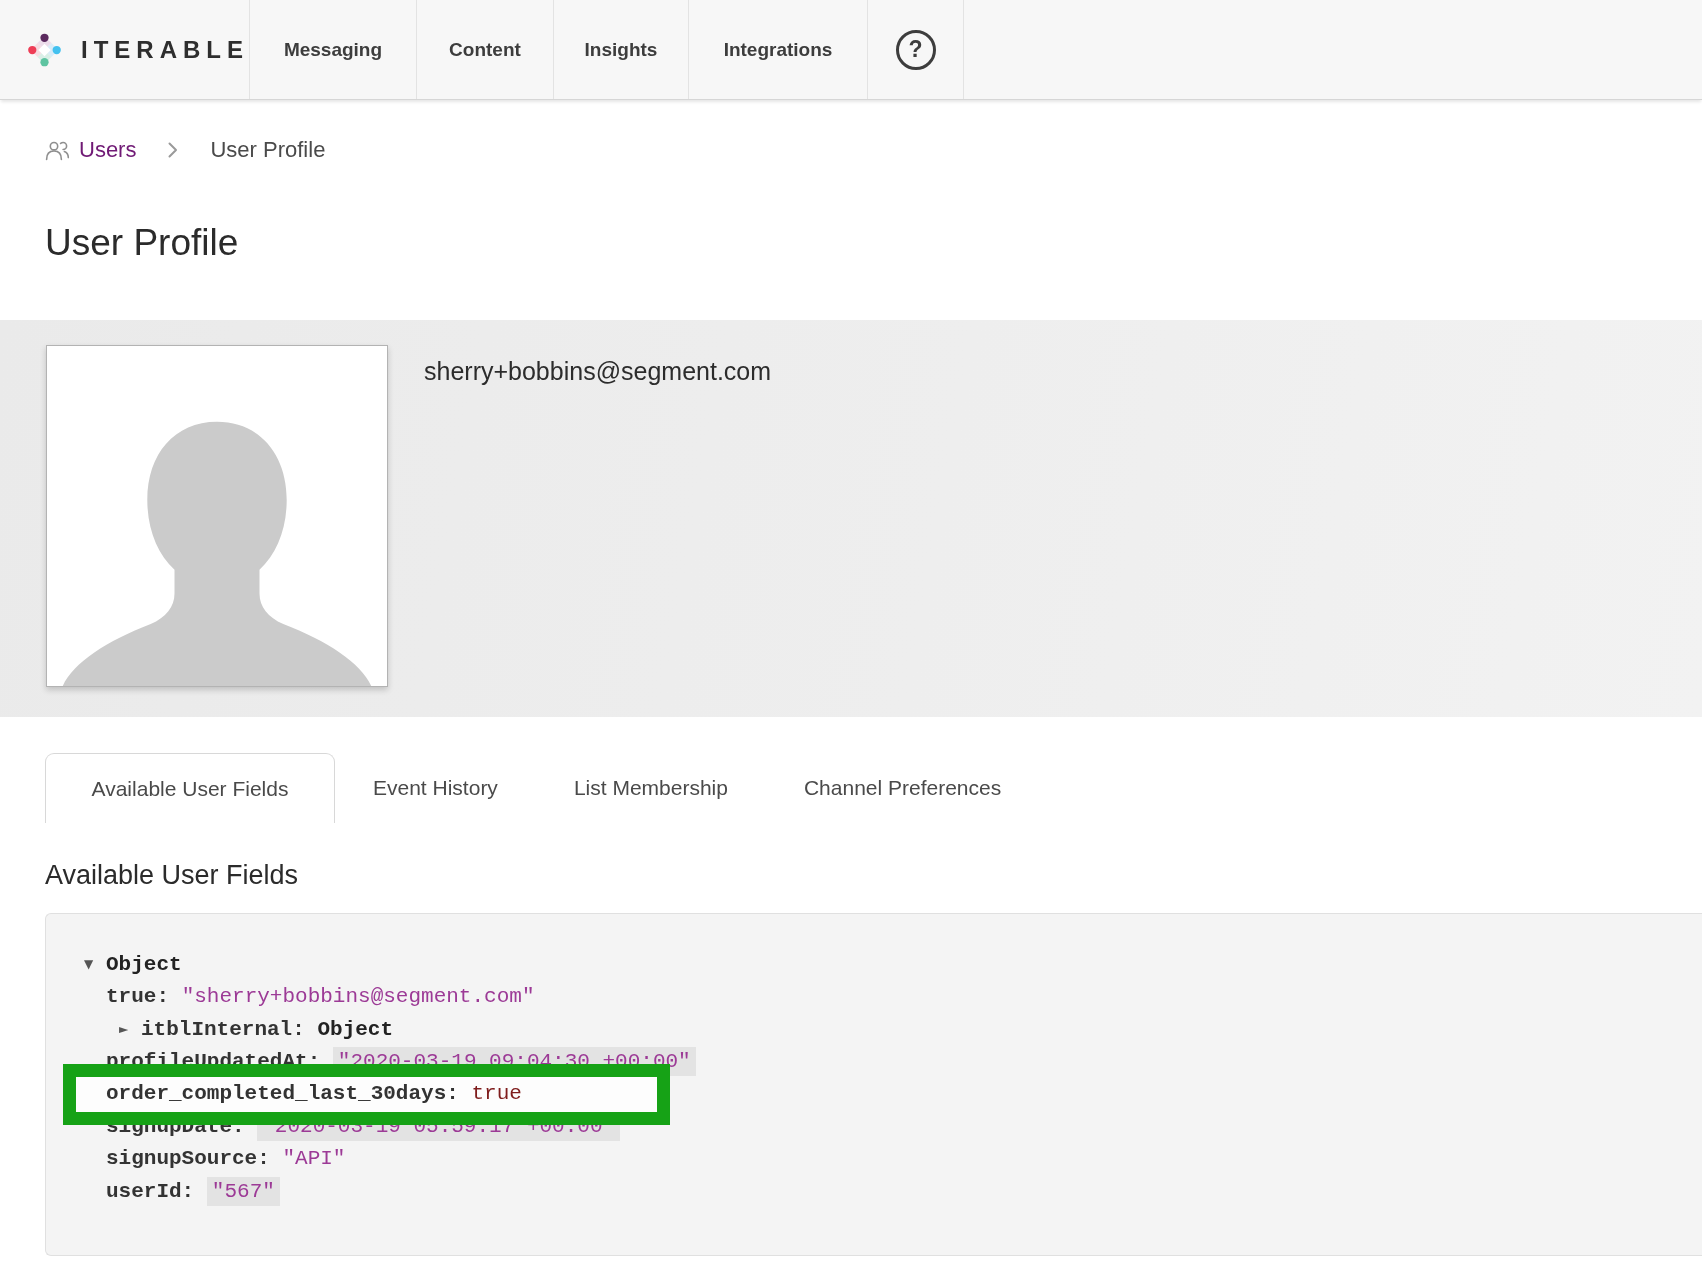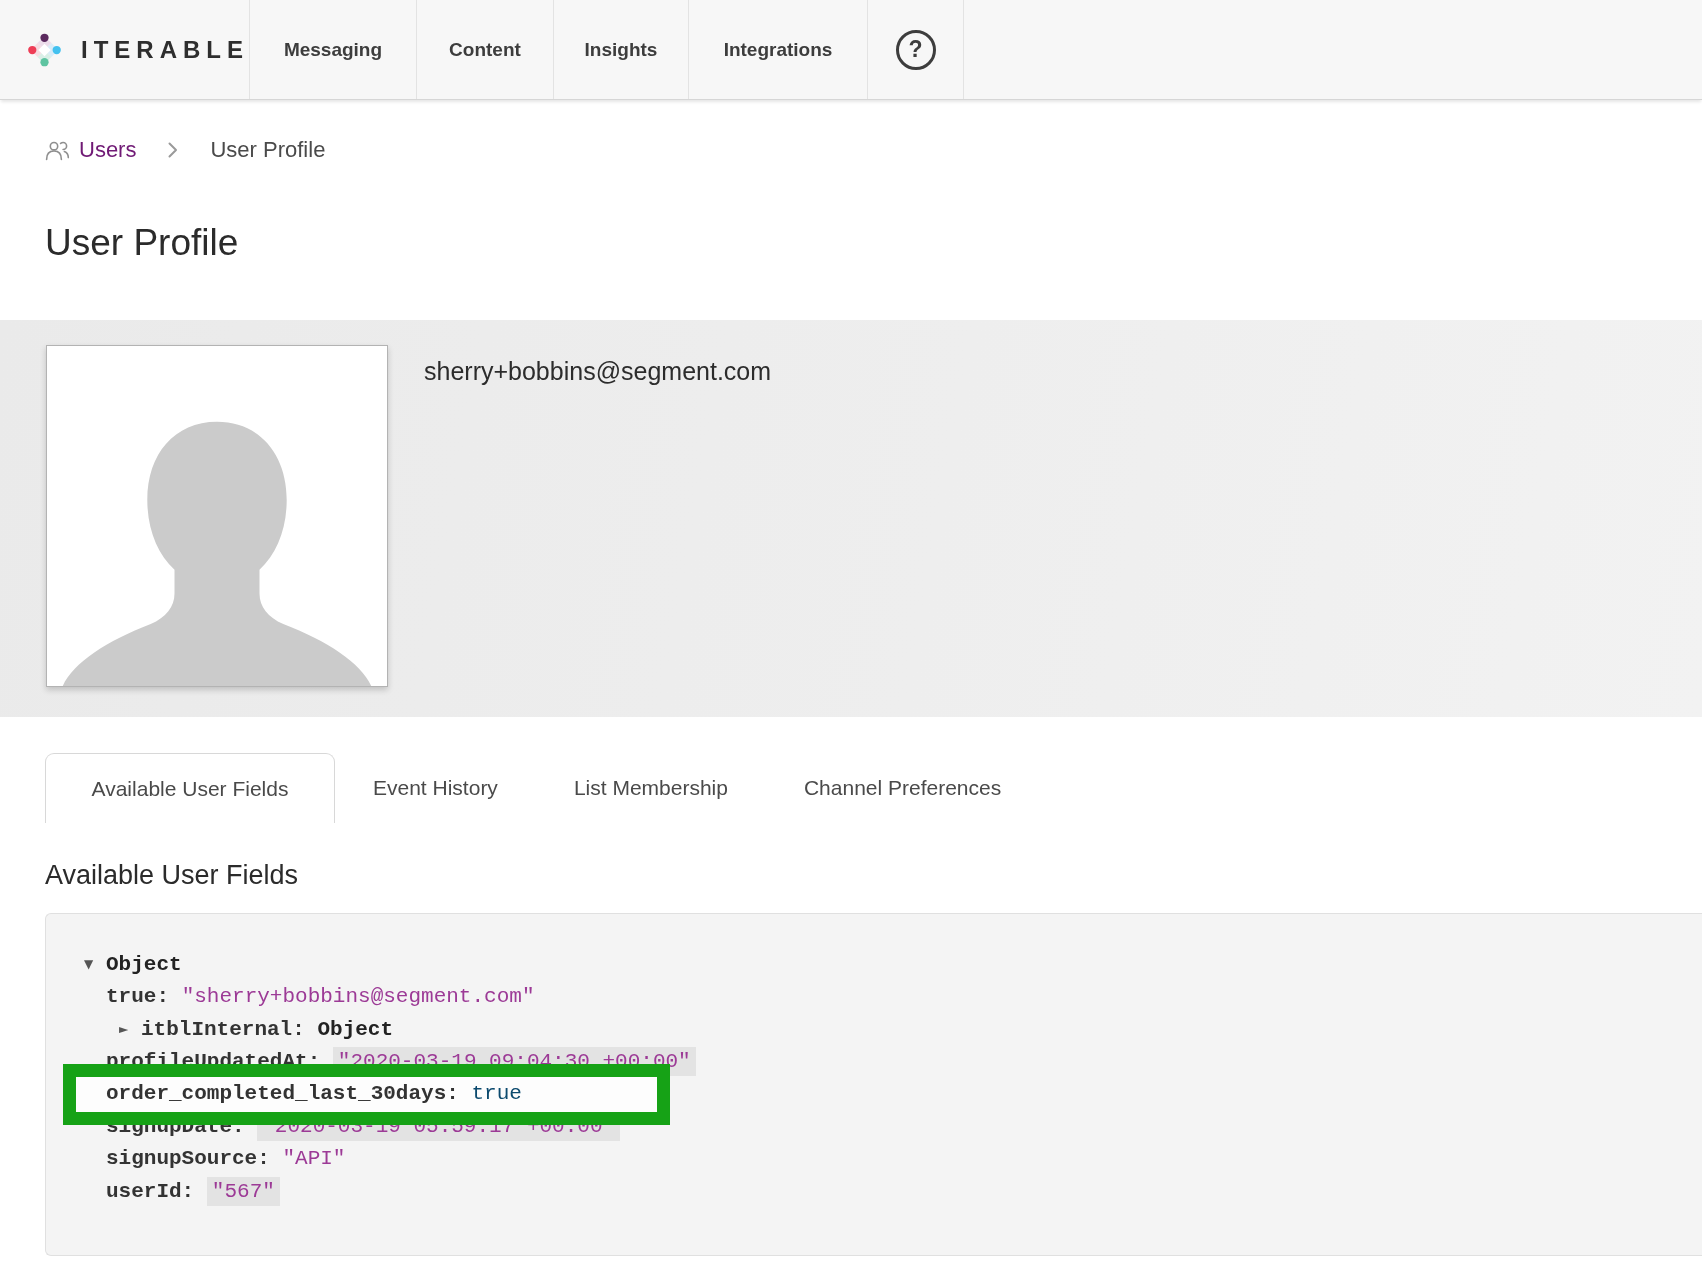--- a/index.html
+++ b/index.html
@@ -106,21 +106,21 @@
   .trow { height:32.5px; line-height:32.5px; padding-left:60px; white-space:nowrap; }
   .trow.l0 { padding-left:38px; }
   .trow.l2 { padding-left:73px; }
   .arrow {
     display:inline-block; width:22px; font-family:"DejaVu Sans", sans-serif;
     font-size:12px; color:#555; vertical-align:2px; cursor:pointer;
   }
   .key { font-weight:700; color:#333; }
   .obj { font-weight:700; color:#222; }
   .str { color:#9c3a96; }
-  .bool { color:#0c4a6e; }
+  .bool { color:#7f1d1d; }
   .hl { background:#e3e3e3; padding:3px 5px; }
   .row-focus { position:relative; z-index:6; }
 
   
   .annotation-box {
     position:absolute; left:63px; top:1064px; width:607px; height:61px;
     border:13px solid #16a216; background:#fdfdfd; z-index:4;
   }
 </style>
 </head>

